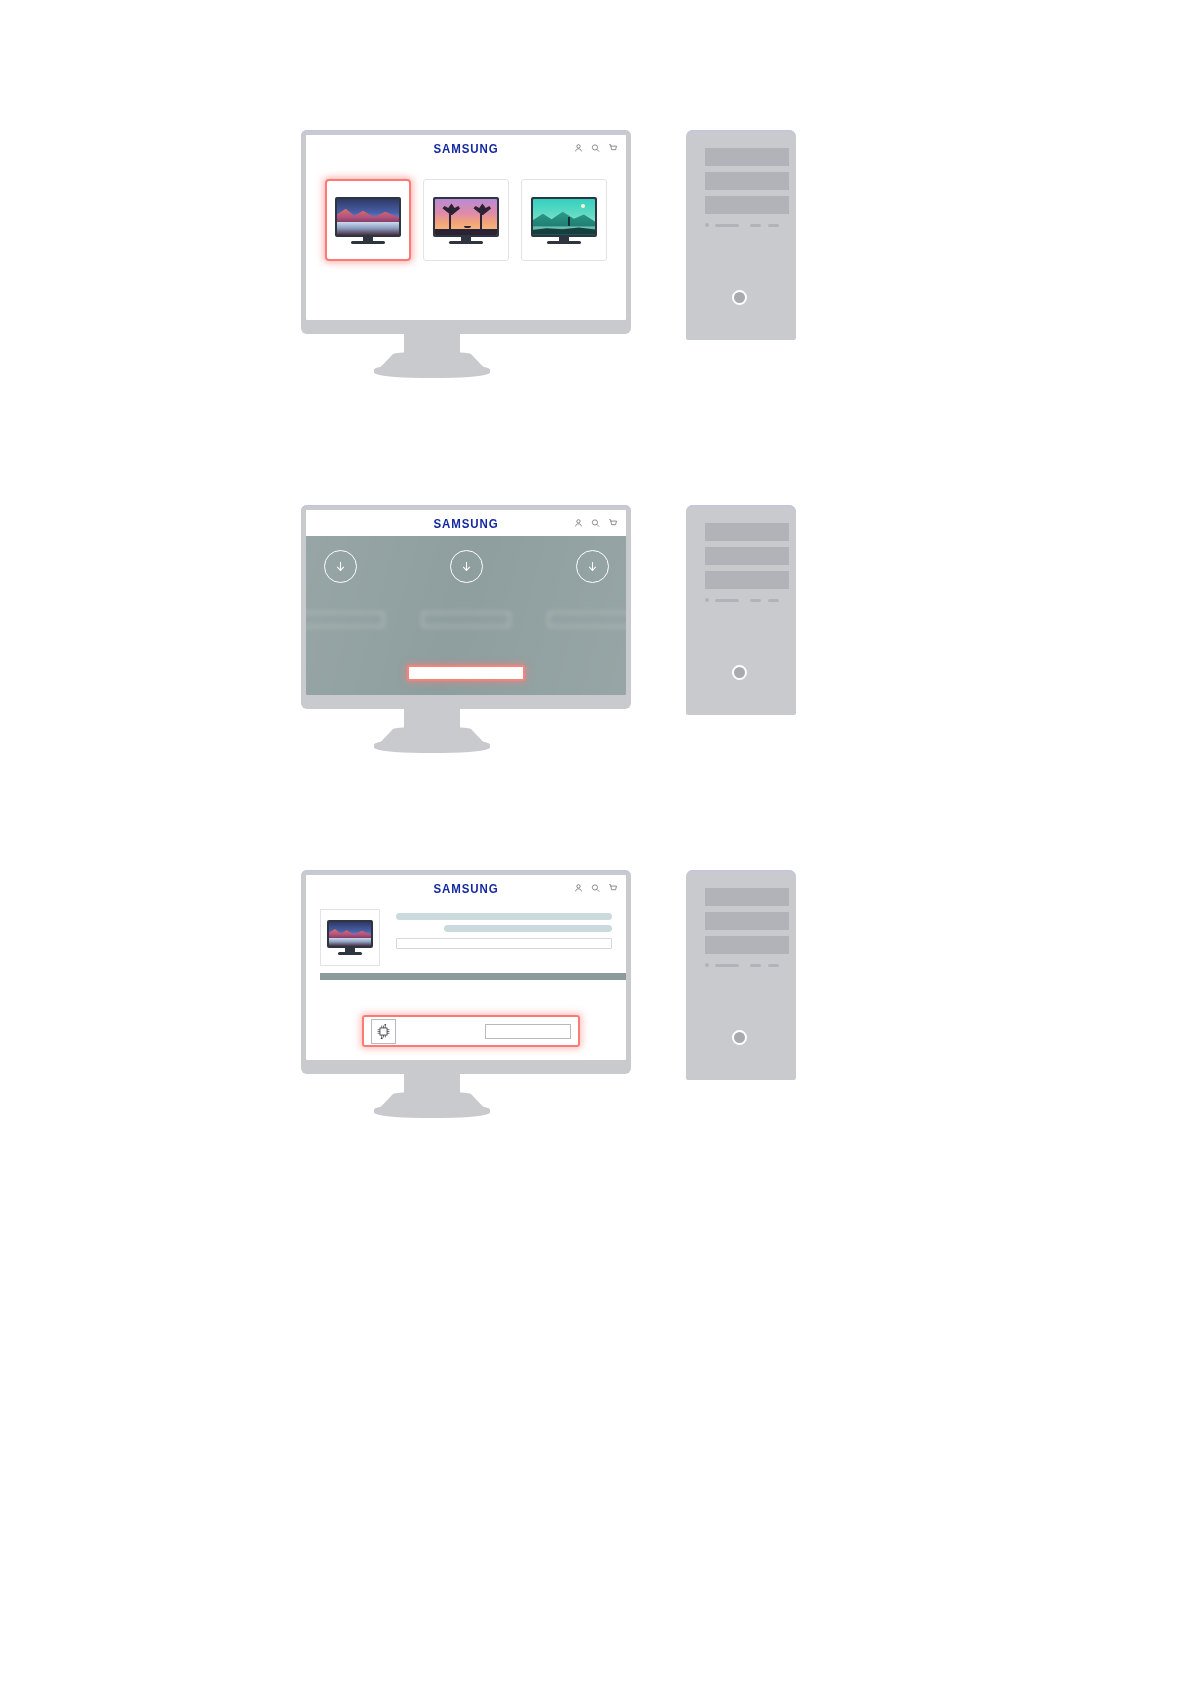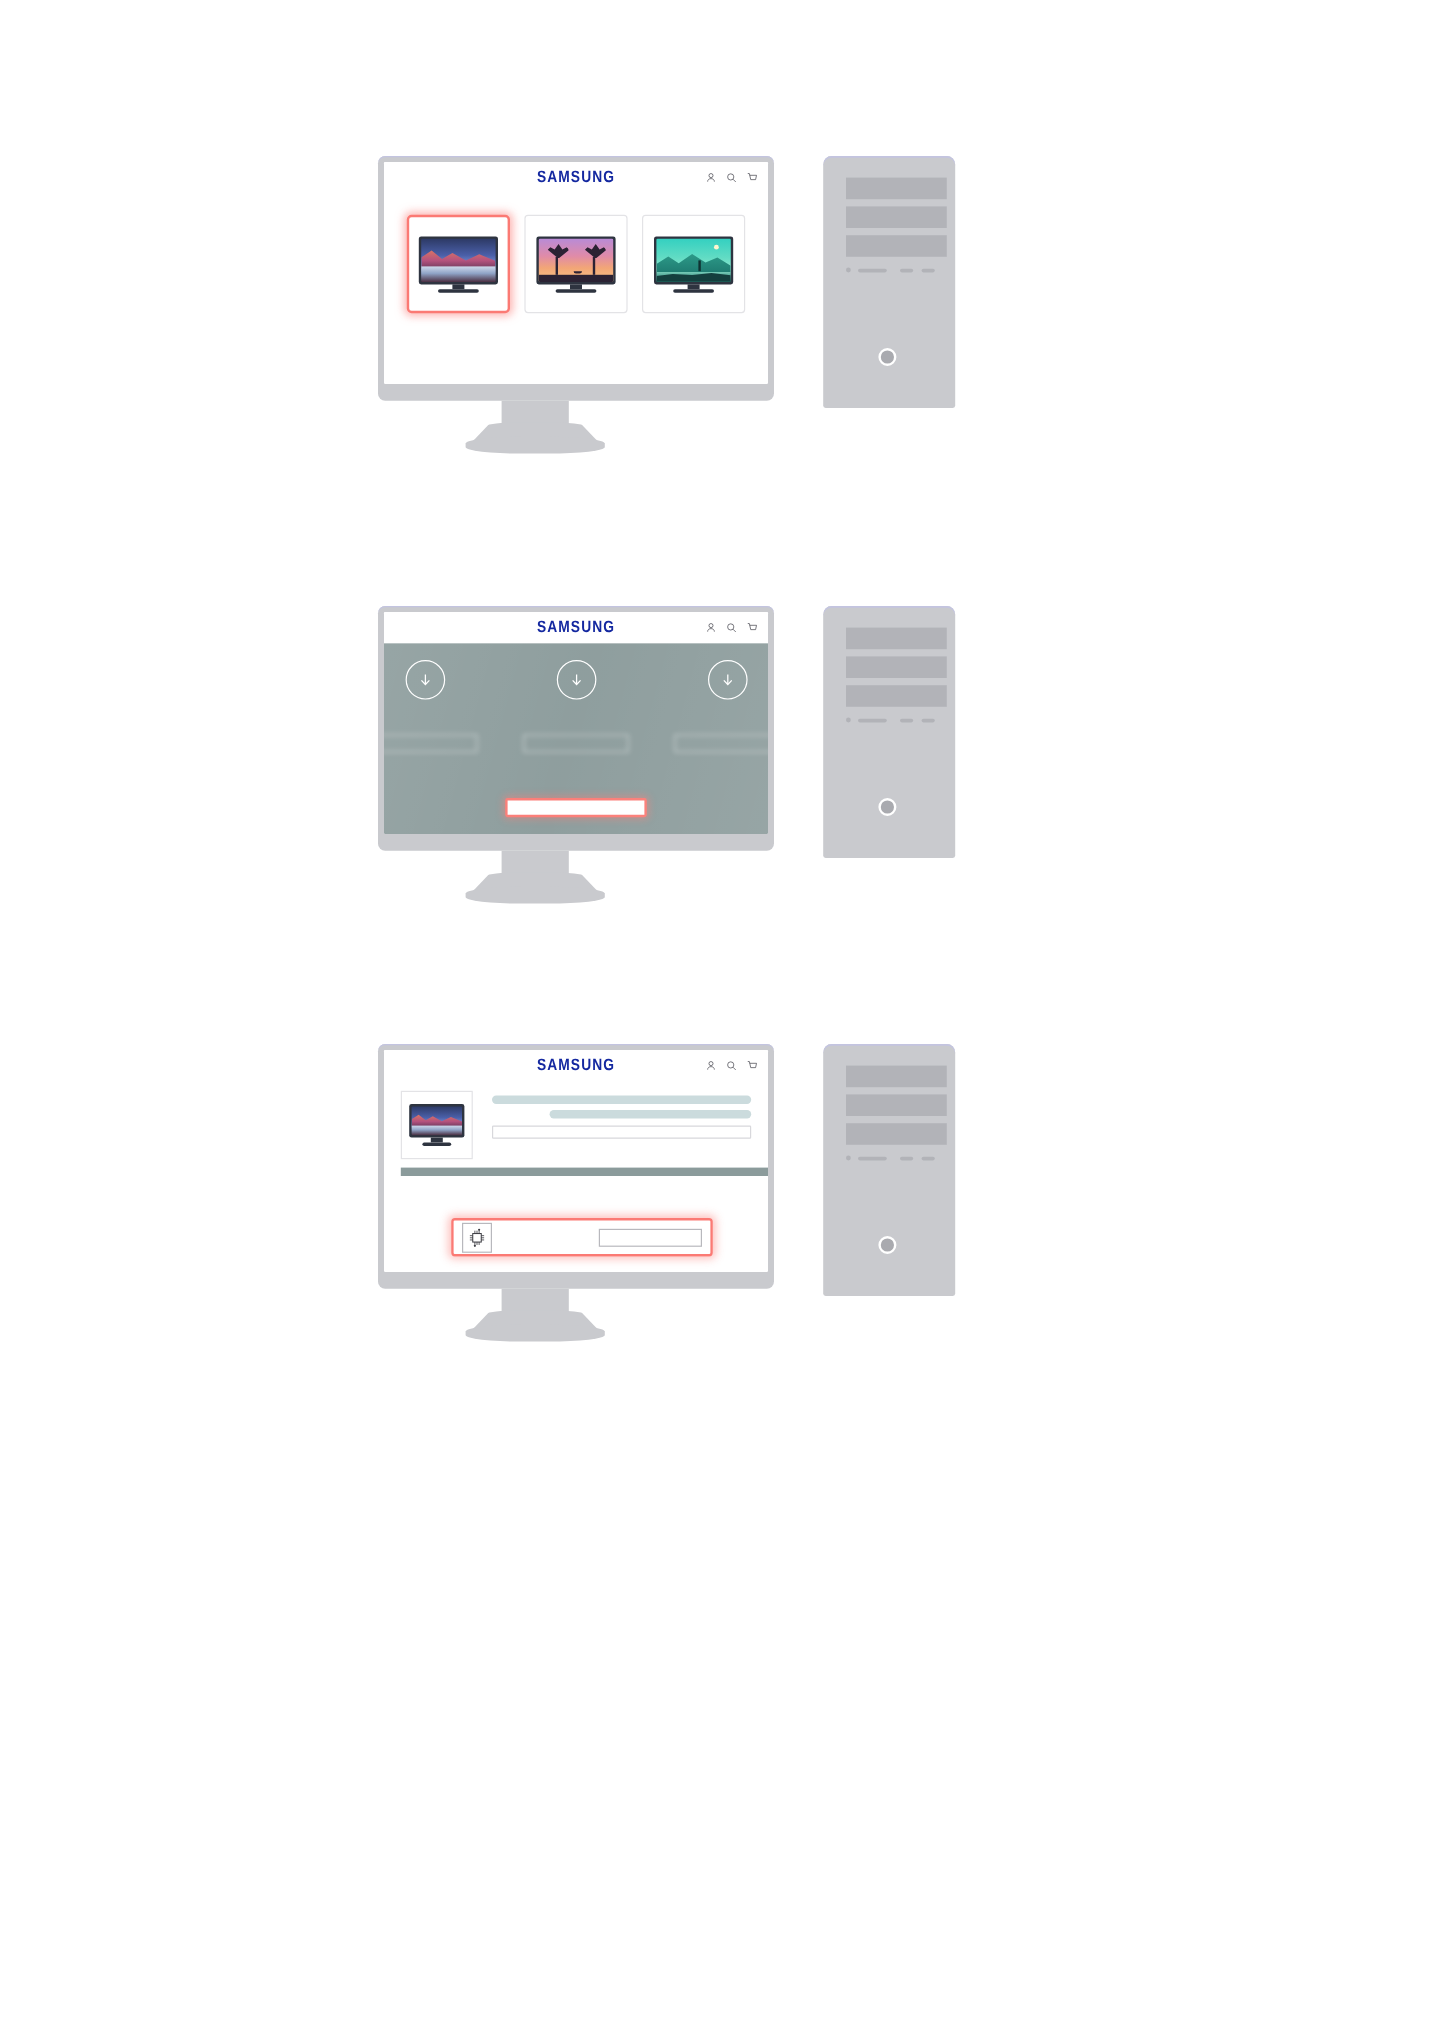--- a/index.html
+++ b/index.html
@@ -20,21 +20,21 @@
     left: 0;
     width: 1191px;
   }
   #step-1 { top: 130px; height: 250px; }
   #step-2 { top: 505px; height: 250px; }
   #step-3 { top: 870px; height: 250px; }
 
   
   .monitor {
     position: absolute;
-    left: 315px;
+    left: 301px;
     top: 0;
     width: 262px;
     text-align: right;
   }
   .monitor-bezel {
     position: relative;
     width: 330px;
     height: 204px;
     background: #c9cace;
     border-radius: 6px;

